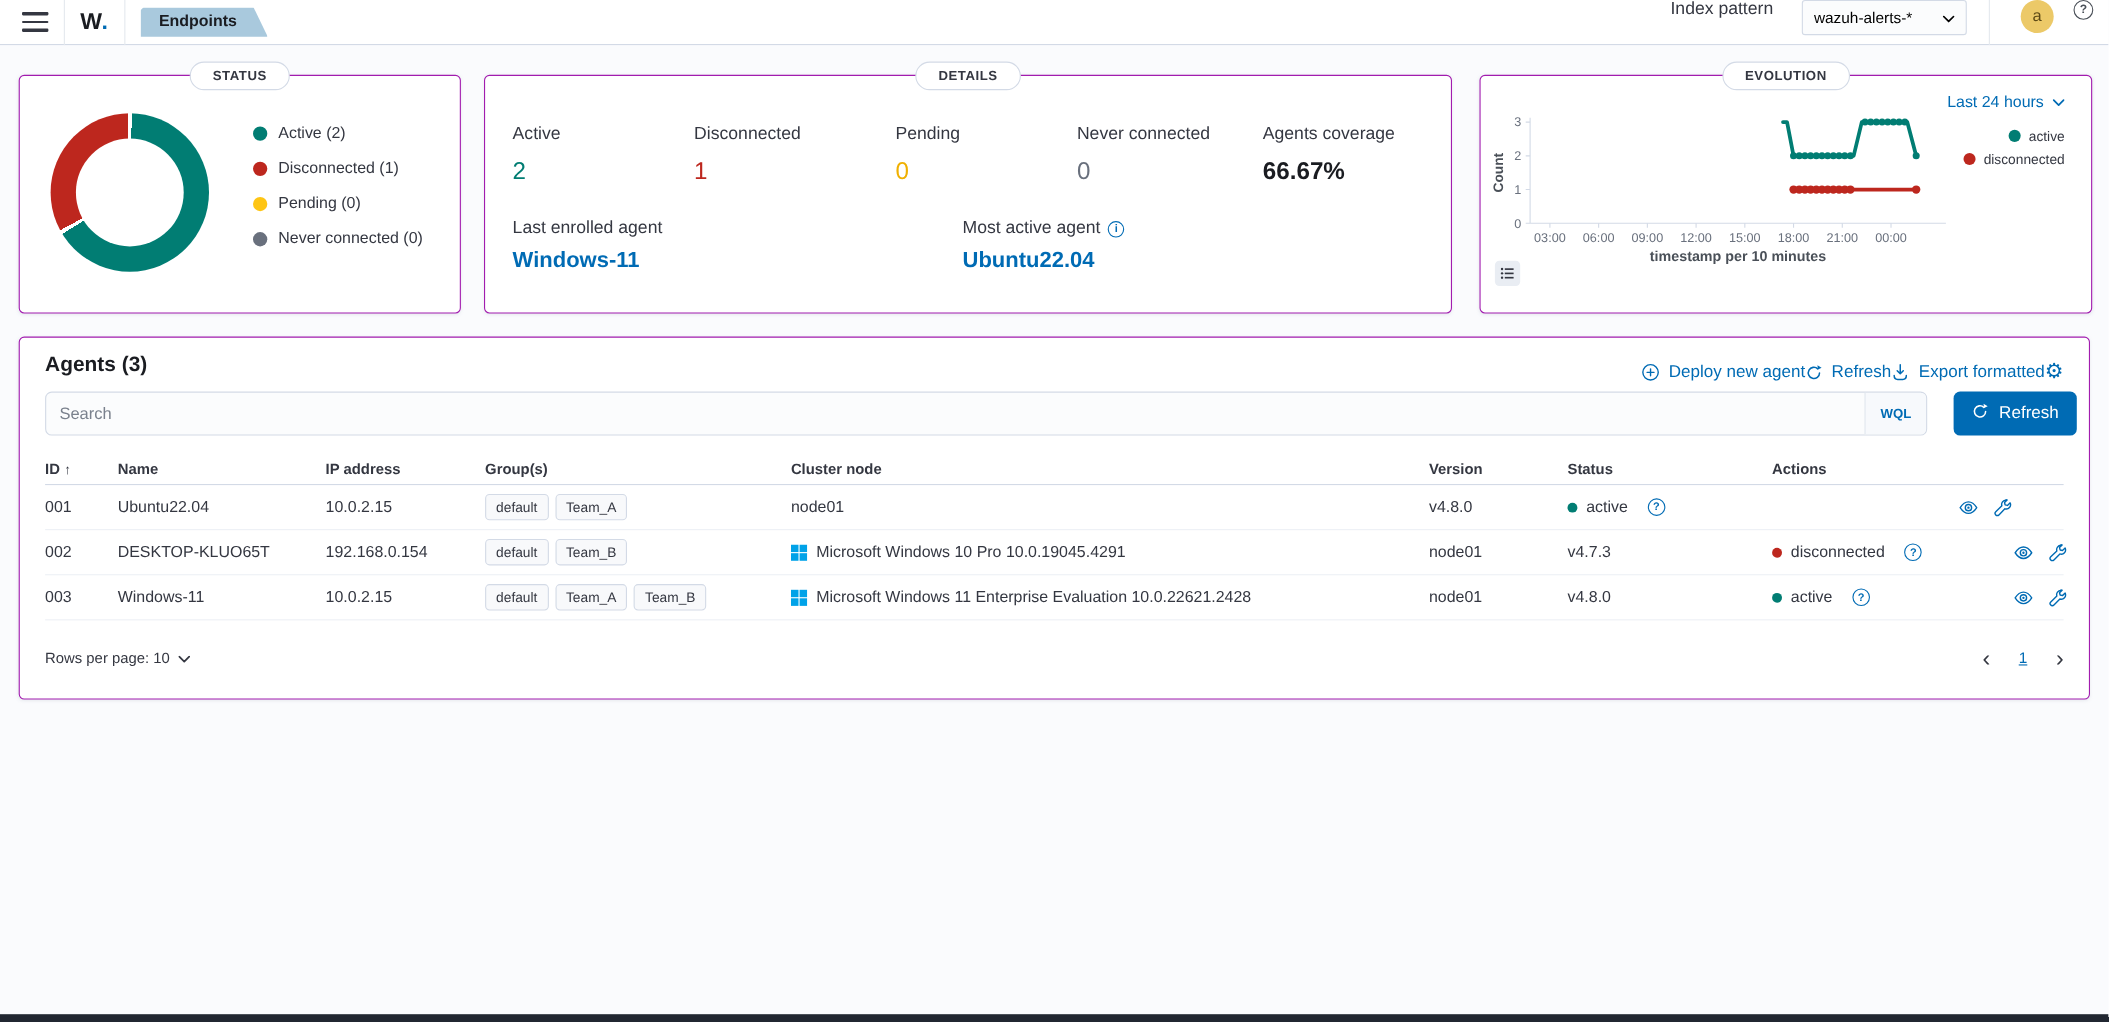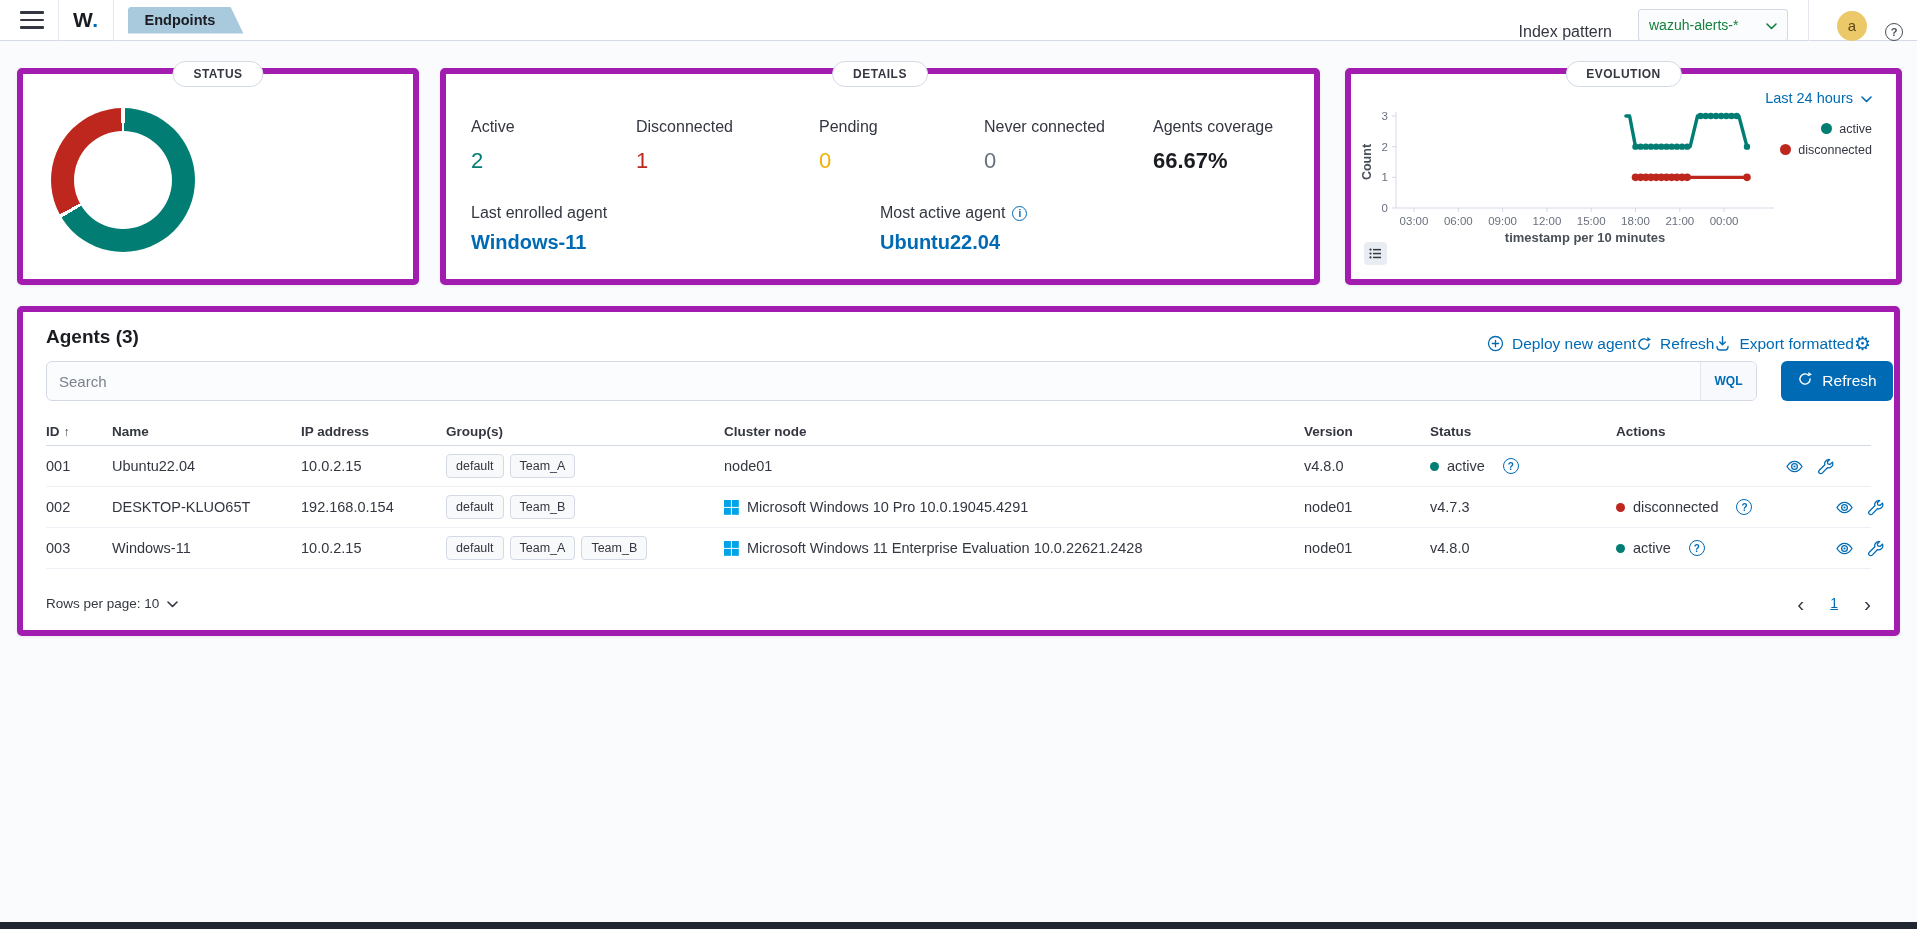--- a/index.html
+++ b/index.html
@@ -10,32 +10,32 @@
   .topbar { position:absolute; top:0; left:0; right:0; height:41px; background:#fff;
             border-bottom:1px solid #d3dae6; display:flex; align-items:center; padding:0 14px; }
   .hamburger { width:24px; height:18px; display:flex; flex-direction:column; justify-content:space-between; cursor:pointer; margin-left:6px; }
   .hamburger span { display:block; height:2.6px; background:#343741; border-radius:1px; }
   .tb-div { width:1px; height:41px; background:#e4e8ee; margin:0 14px; }
   .logo { font-size:21px; font-weight:700; color:#1a1c21; letter-spacing:.5px; }
   .logo .dot { color:#006BB4; }
   .endpoints-tab { background:#a9c9dd; color:#1a1c21; font-size:14.5px; font-weight:600;
                    height:27px; display:flex; align-items:center; padding:0 28px 0 17px;
                    clip-path:polygon(3px 0, calc(100% - 13px) 0, 100% 100%, 0 100%, 0 3px); cursor:pointer; }
-  .tb-right { margin-left:auto; display:flex; align-items:flex-end; }
+  .tb-right { margin-left:auto; display:flex; align-items:flex-start; }
   .ip-label { font-size:16px; color:#343741; margin-right:26px; }
   .ip-select { width:150px; height:32px; border:1px solid #d3dae6; background:#fbfcfd; border-radius:3px;
-               display:flex; align-items:center; padding:0 10px; font-size:14px; color:#15803d; cursor:pointer; }
+               display:flex; align-items:center; padding:0 10px; font-size:14px; color:#000000; cursor:pointer; }
   .ip-select .val { flex:1; }
   .avatar { width:30px; height:30px; border-radius:50%; background:#ecc968; color:#5d4a16;
             display:flex; align-items:center; justify-content:center; font-size:15px; margin:0 18px 0 14px; cursor:pointer; }
   .help-circle { width:18px; height:18px; border-radius:50%; border:1.5px solid #4a5058; color:#4a5058;
                  display:flex; align-items:center; justify-content:center; font-size:11px; font-weight:700; cursor:pointer; }
 
   
-  .panel { position:absolute; background:#fff; border:6px solid #a21caf; border-radius:5px;
+  .panel { position:absolute; background:#fff; border:1px solid #a21caf; border-radius:5px;
            box-shadow:0 1px 3px rgba(152,162,179,.18); }
   .panel-badge { position:absolute; top:-13px; left:50%; transform:translateX(-50%); background:#fff;
                  border:1px solid #d3dae6; border-radius:15px; padding:5px 20px; font-size:12px;
                  font-weight:700; letter-spacing:.04em; color:#343741; white-space:nowrap; }
   .status-panel    { left:17px;   top:68px; width:402px; height:217px; }
   .details-panel   { left:440px;  top:68px; width:880px; height:217px;padding-left:20px; }
   .evolution-panel { left:1345px; top:68px; width:557px; height:217px; }
 
   
   .donut { position:absolute; left:28px; top:34px; width:144px; height:144px; border-radius:50%; }
@@ -138,20 +138,38 @@
       </div>
       <div class="tb-div" style="margin-left:20px;"></div>
       <div class="avatar">a</div>
       <div class="help-circle">?</div>
     </div>
   </div>
 
   <div class="panel status-panel">
     <div class="panel-badge">STATUS</div>
     <div class="donut" id="status-donut" style="background: conic-gradient(rgb(255, 255, 255) 0deg, rgb(255, 255, 255) 1.5deg, rgb(1, 125, 115) 1.5deg, rgb(1, 125, 115) 238.5deg, rgb(255, 255, 255) 238.5deg, rgb(255, 255, 255) 240deg, rgb(255, 255, 255) 240deg, rgb(255, 255, 255) 241.5deg, rgb(189, 39, 30) 241.5deg, rgb(189, 39, 30) 358.5deg, rgb(255, 255, 255) 358.5deg, rgb(255, 255, 255) 360deg);"></div>
+    <ul class="status-legend" id="status-legend">
+        <li>
+          <span class="leg-dot" style="background: rgb(1, 125, 115);"></span>
+          <span>Active (2)</span>
+        </li>
+        <li>
+          <span class="leg-dot" style="background: rgb(189, 39, 30);"></span>
+          <span>Disconnected (1)</span>
+        </li>
+        <li>
+          <span class="leg-dot" style="background: rgb(254, 197, 20);"></span>
+          <span>Pending (0)</span>
+        </li>
+        <li>
+          <span class="leg-dot" style="background: rgb(105, 112, 125);"></span>
+          <span>Never connected (0)</span>
+        </li>
+      </ul>
   </div>
 
   <div class="panel details-panel">
     <div class="panel-badge">DETAILS</div>
     <div id="details-stats">
         <div class="stat-col" style="left: 25px;">
           <div class="stat-label">Active</div>
           <div class="stat-value" style="color: rgb(1, 125, 115);">2</div>
         </div>
         <div class="stat-col" style="left: 190px;">

